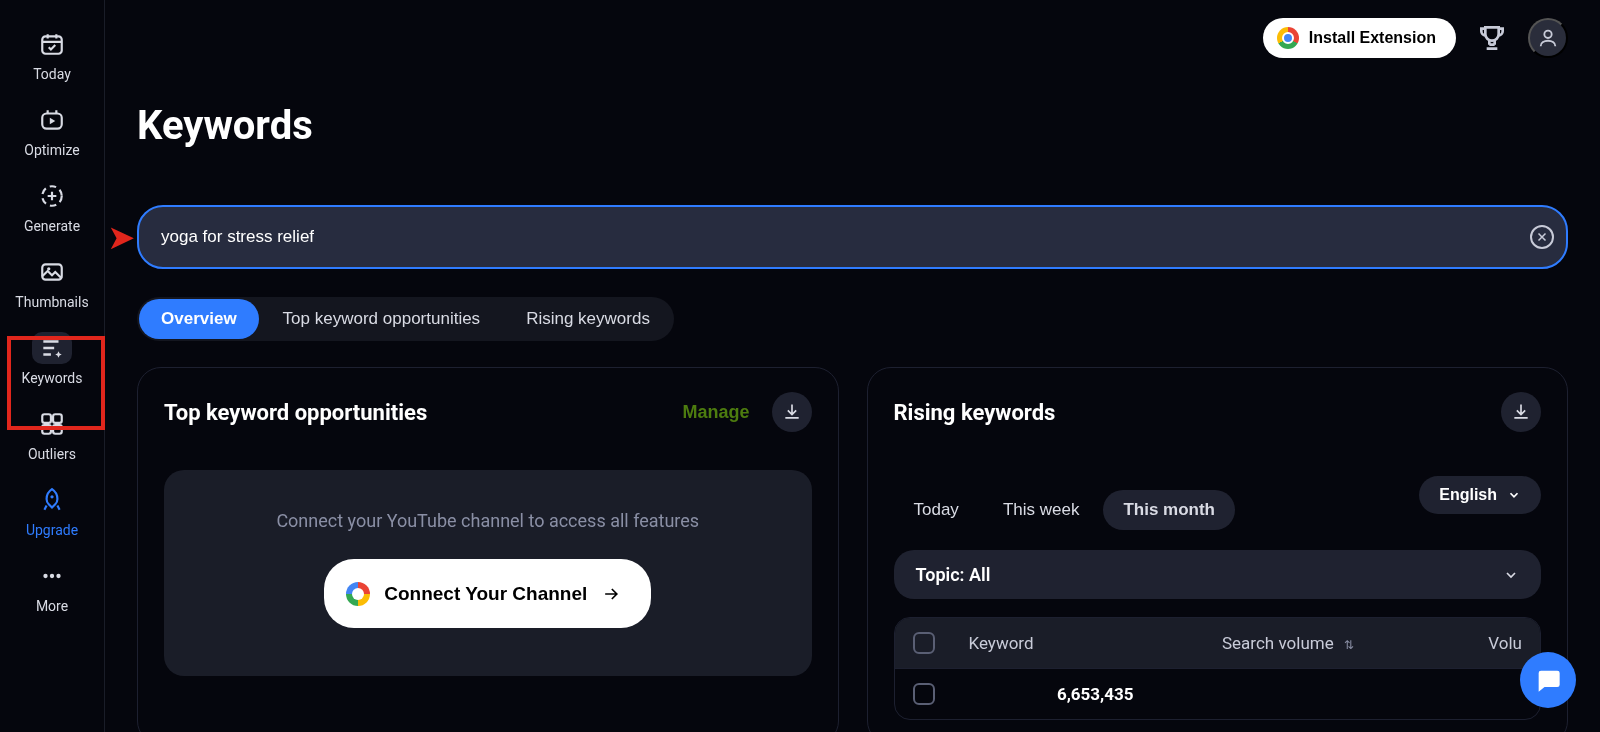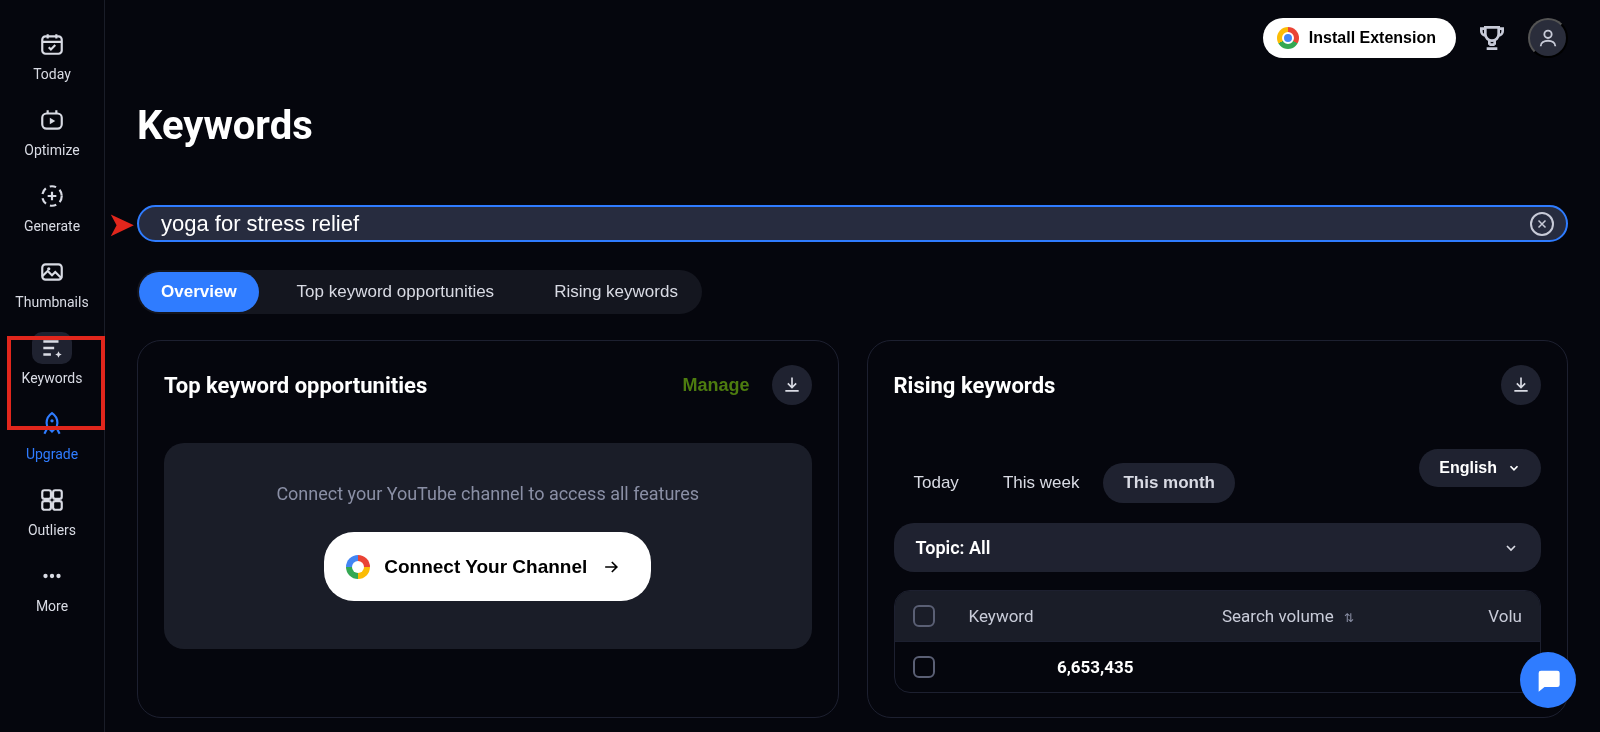--- a/index.html
+++ b/index.html
@@ -81,26 +81,26 @@
     width: 40px; height: 40px; border-radius: 50%;
     background: #2a2d3b;
     display: flex; align-items: center; justify-content: center;
   }
 
   .page-title { font-size: 40px; font-weight: 700; margin-top: 82px; }
 
   .search-wrap { position: relative; margin-top: 56px; }
   .search-input {
     width: 100%;
-    height: 37px;
+    height: 64px;
     background: #272c3f;
     border: 2px solid #2f7cff;
     border-radius: 26px;
     color: #fff;
-    font-size: 22px;
+    font-size: 17px;
     padding: 0 56px 0 22px;
     outline: none;
   }
   .search-clear {
     position: absolute; right: 14px; top: 50%; transform: translateY(-50%);
     width: 24px; height: 24px; border-radius: 50%;
     border: 2px solid #c8cbd8;
     display: flex; align-items: center; justify-content: center;
     cursor: pointer;
     background: transparent;
@@ -108,21 +108,21 @@
   }
   .arrow-annot {
     position: absolute;
     left: -30px; top: 50%; transform: translateY(-50%);
     color: #e1261c;
     font-size: 34px;
     pointer-events: none;
   }
 
   .tabs {
-    display: flex; gap: 16px;
+    display: flex; gap: 2px;
     margin-top: 28px;
     background: #14161f;
     border-radius: 24px;
     width: fit-content;
     padding: 2px;
   }
   .tab {
     padding: 10px 22px;
     border-radius: 22px;
     font-size: 17px;
@@ -284,41 +284,41 @@
     <div class="side-item active">
       <span class="icon-wrap">
         <svg width="26" height="26" viewBox="0 0 24 24" fill="none" stroke="#d9dbe4" stroke-width="2.5">
             <path d="M4 6h14M4 12h10M4 18h7"></path>
             <path d="M18 15l1 2 2 1-2 1-1 2-1-2-2-1 2-1z" fill="#d9dbe4" stroke="none"></path>
           </svg>
       </span>
       <span>Keywords</span>
     </div>
 
-    <div class="side-item upgrade">
-      <span class="icon-wrap">
-        <svg width="26" height="26" viewBox="0 0 24 24" fill="none" stroke="#2f7cff" stroke-width="2">
-            <path d="M12 2c3 2 5 5 5 9 0 2-1 4-2 5l-3 3-3-3c-1-1-2-3-2-5 0-4 2-7 5-9z"></path>
-            <circle cx="12" cy="9" r="1.5" fill="#2f7cff" stroke="none"></circle>
-            <path d="M7 17l-2 4M17 17l2 4"></path>
-          </svg>
-      </span>
-      <span>Upgrade</span>
-    </div>
-
     <div class="side-item">
       <span class="icon-wrap">
         <svg width="26" height="26" viewBox="0 0 24 24" fill="none" stroke="#d9dbe4" stroke-width="2">
             <rect x="3" y="3" width="8" height="8" rx="2"></rect>
             <rect x="13" y="3" width="8" height="8" rx="2"></rect>
             <rect x="3" y="13" width="8" height="8" rx="2"></rect>
             <rect x="13" y="13" width="8" height="8" rx="2"></rect>
           </svg>
       </span>
       <span>Outliers</span>
+    </div>
+
+    <div class="side-item upgrade">
+      <span class="icon-wrap">
+        <svg width="26" height="26" viewBox="0 0 24 24" fill="none" stroke="#2f7cff" stroke-width="2">
+            <path d="M12 2c3 2 5 5 5 9 0 2-1 4-2 5l-3 3-3-3c-1-1-2-3-2-5 0-4 2-7 5-9z"></path>
+            <circle cx="12" cy="9" r="1.5" fill="#2f7cff" stroke="none"></circle>
+            <path d="M7 17l-2 4M17 17l2 4"></path>
+          </svg>
+      </span>
+      <span>Upgrade</span>
     </div>
 
     <div class="side-item">
       <span class="icon-wrap">
         <svg width="26" height="26" viewBox="0 0 24 24" fill="#d9dbe4">
             <circle cx="6" cy="12" r="2"></circle>
             <circle cx="12" cy="12" r="2"></circle>
             <circle cx="18" cy="12" r="2"></circle>
           </svg>
       </span>

